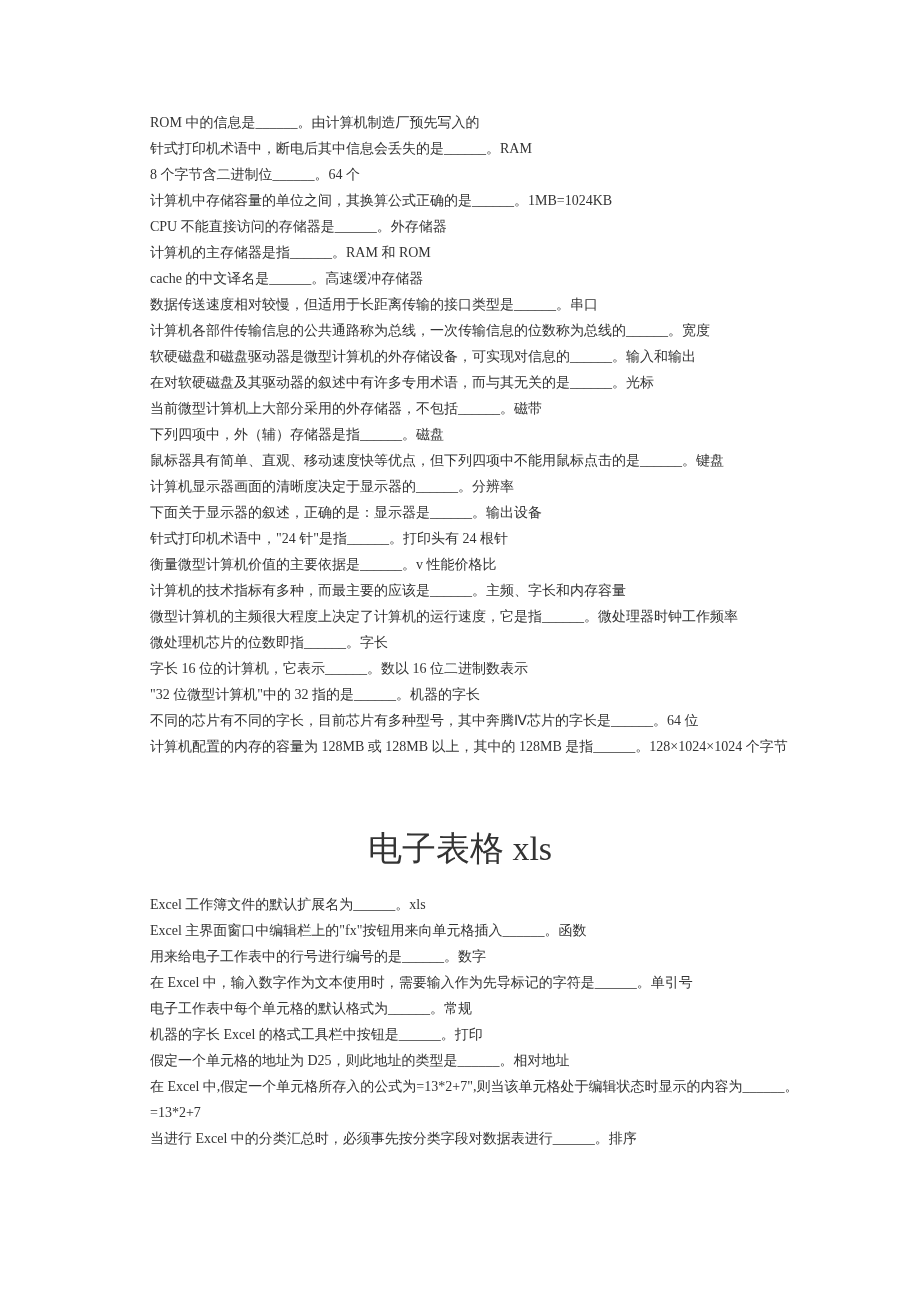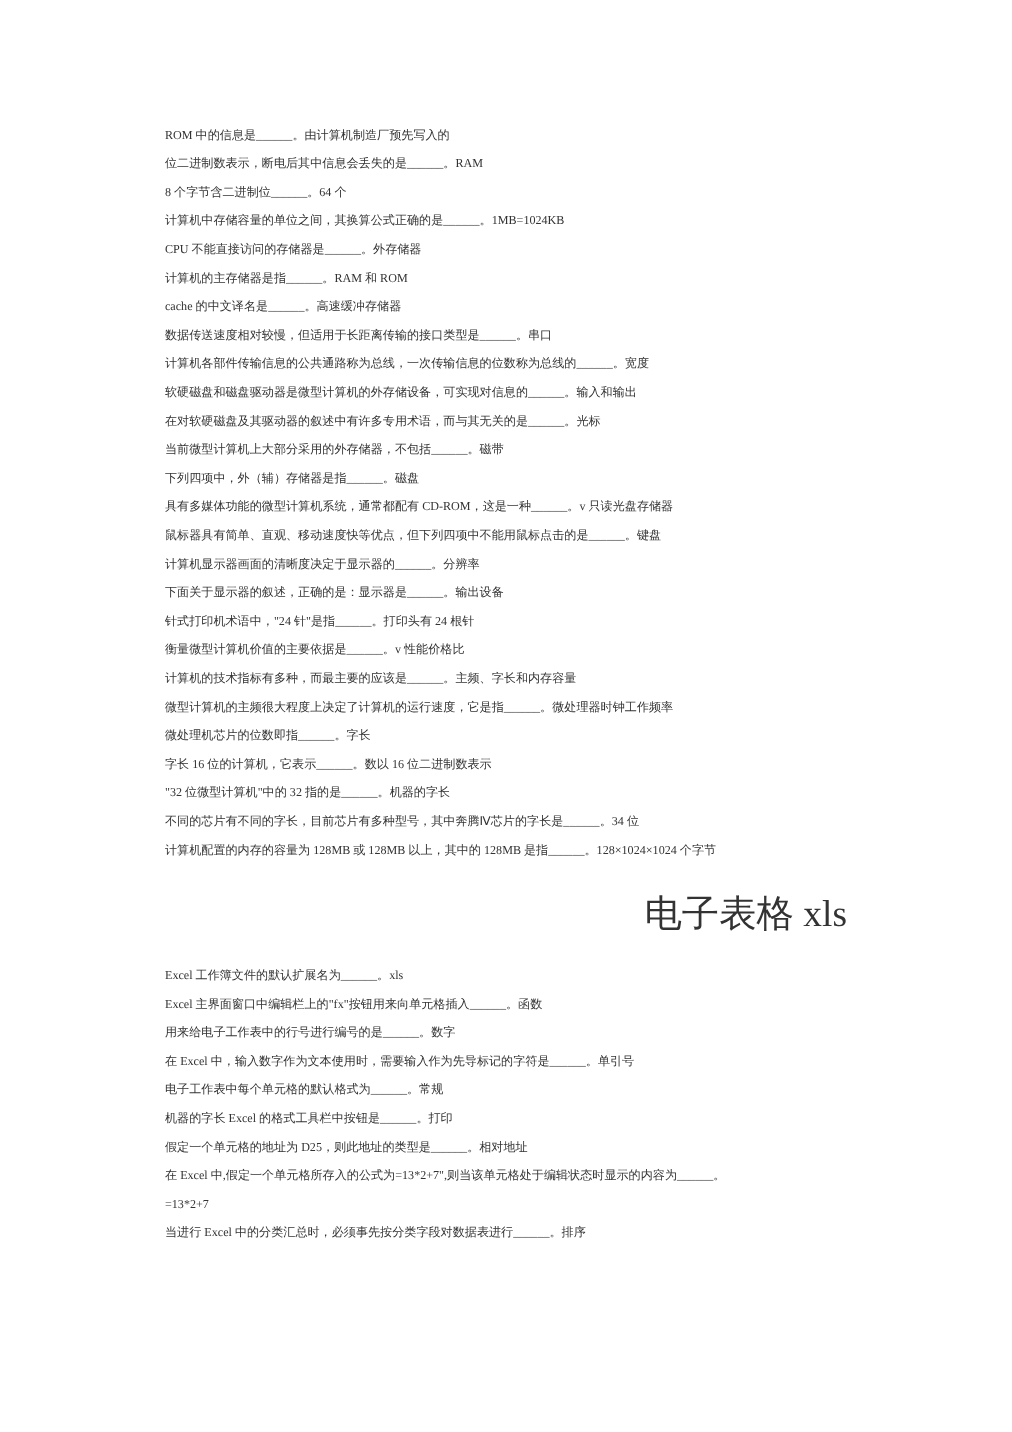--- a/index.html
+++ b/index.html
@@ -8,63 +8,62 @@
     background: #ffffff;
     font-family: "SimSun", "宋体", serif;
     color: #333333;
     width: 920px;
   }
   .page {
     padding: 110px 150px 60px 150px;
     box-sizing: border-box;
   }
   .line {
-    font-size: 11px;
+    font-size: 14px;
     line-height: 26px;
     letter-spacing: 0;
     white-space: nowrap;
   }
   .heading {
-    text-align: right;
+    text-align: center;
     font-size: 34px;
     font-family: "SimSun", "宋体", serif;
-    margin: 22px 0 20px 0;
+    margin: 66px 0 20px 0;
     font-weight: normal;
   }
 </style>
 </head>
 <body>
 
 <div class="page">
   <div>
     <div class="line">ROM 中的信息是______。由计算机制造厂预先写入的</div>
-    <div class="line">位二进制数表示，断电后其中信息会丢失的是______。RAM</div>
+    <div class="line">针式打印机术语中，断电后其中信息会丢失的是______。RAM</div>
     <div class="line">8 个字节含二进制位______。64 个</div>
     <div class="line">计算机中存储容量的单位之间，其换算公式正确的是______。1MB=1024KB</div>
     <div class="line">CPU 不能直接访问的存储器是______。外存储器</div>
     <div class="line">计算机的主存储器是指______。RAM 和 ROM</div>
     <div class="line">cache 的中文译名是______。高速缓冲存储器</div>
     <div class="line">数据传送速度相对较慢，但适用于长距离传输的接口类型是______。串口</div>
     <div class="line">计算机各部件传输信息的公共通路称为总线，一次传输信息的位数称为总线的______。宽度</div>
     <div class="line">软硬磁盘和磁盘驱动器是微型计算机的外存储设备，可实现对信息的______。输入和输出</div>
     <div class="line">在对软硬磁盘及其驱动器的叙述中有许多专用术语，而与其无关的是______。光标</div>
     <div class="line">当前微型计算机上大部分采用的外存储器，不包括______。磁带</div>
     <div class="line">下列四项中，外（辅）存储器是指______。磁盘</div>
-    <div class="line">具有多媒体功能的微型计算机系统，通常都配有 CD-ROM，这是一种______。v 只读光盘存储器</div>
     <div class="line">鼠标器具有简单、直观、移动速度快等优点，但下列四项中不能用鼠标点击的是______。键盘</div>
     <div class="line">计算机显示器画面的清晰度决定于显示器的______。分辨率</div>
     <div class="line">下面关于显示器的叙述，正确的是：显示器是______。输出设备</div>
     <div class="line">针式打印机术语中，"24 针"是指______。打印头有 24 根针</div>
     <div class="line">衡量微型计算机价值的主要依据是______。v 性能价格比</div>
     <div class="line">计算机的技术指标有多种，而最主要的应该是______。主频、字长和内存容量</div>
     <div class="line">微型计算机的主频很大程度上决定了计算机的运行速度，它是指______。微处理器时钟工作频率</div>
     <div class="line">微处理机芯片的位数即指______。字长</div>
     <div class="line">字长 16 位的计算机，它表示______。数以 16 位二进制数表示</div>
     <div class="line">"32 位微型计算机"中的 32 指的是______。机器的字长</div>
-    <div class="line">不同的芯片有不同的字长，目前芯片有多种型号，其中奔腾Ⅳ芯片的字长是______。34 位</div>
+    <div class="line">不同的芯片有不同的字长，目前芯片有多种型号，其中奔腾Ⅳ芯片的字长是______。64 位</div>
     <div class="line">计算机配置的内存的容量为 128MB 或 128MB 以上，其中的 128MB 是指______。128×1024×1024 个字节</div>
   </div>
 
   <div class="heading">电子表格 xls</div>
 
   <div>
     <div class="line">Excel 工作簿文件的默认扩展名为______。xls</div>
     <div class="line">Excel 主界面窗口中编辑栏上的"fx"按钮用来向单元格插入______。函数</div>
     <div class="line">用来给电子工作表中的行号进行编号的是______。数字</div>
     <div class="line">在 Excel 中，输入数字作为文本使用时，需要输入作为先导标记的字符是______。单引号</div>

